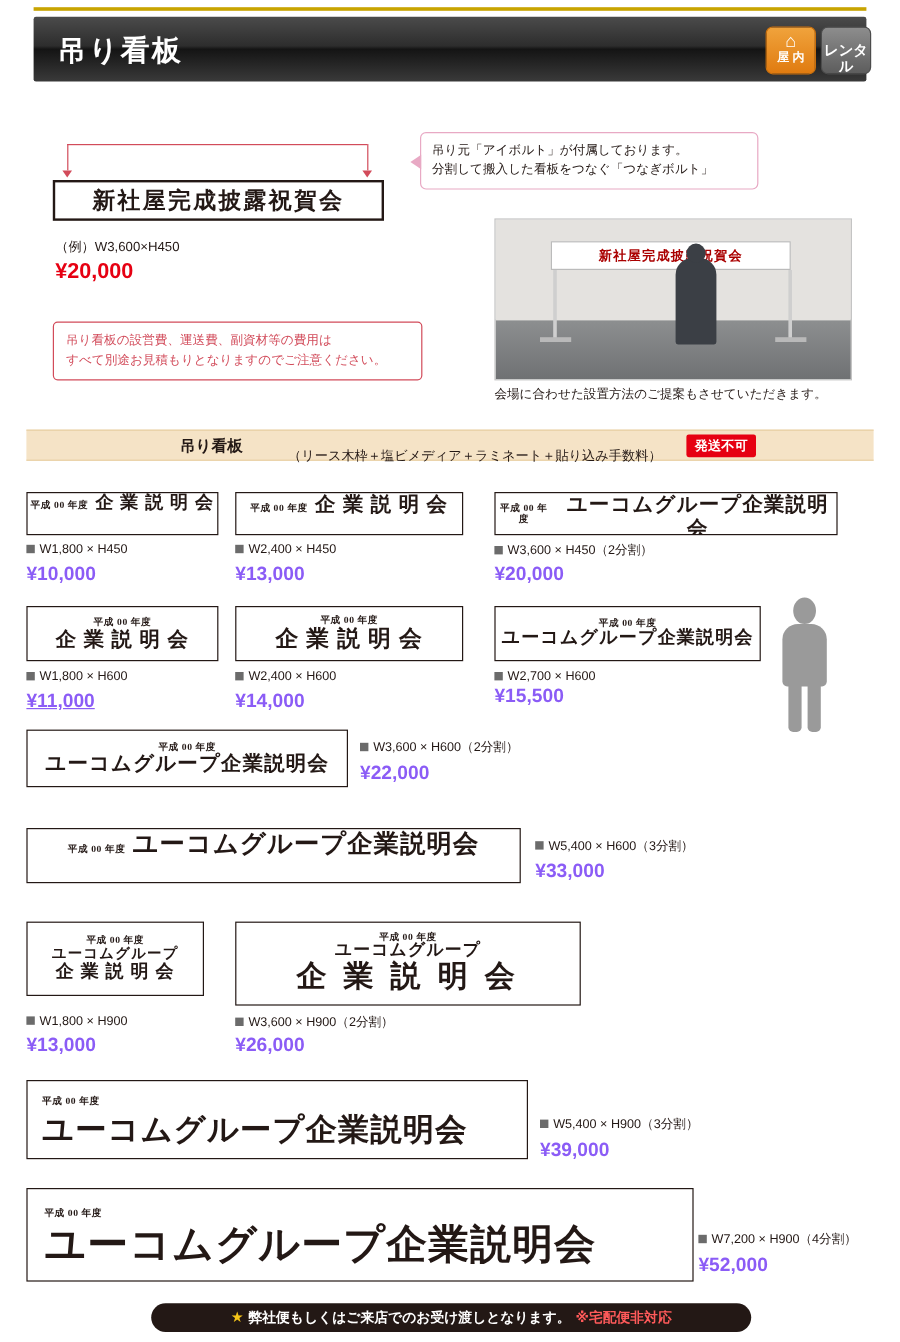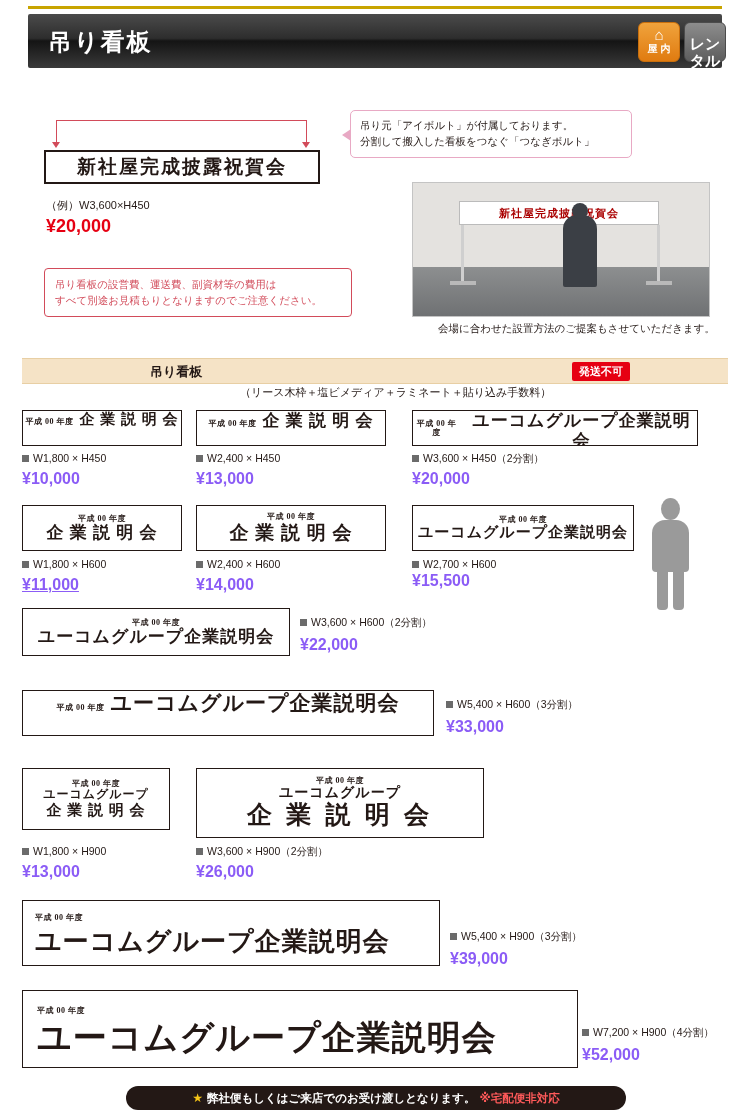--- a/index.html
+++ b/index.html
@@ -37,21 +37,21 @@
     left:638px;
     background: linear-gradient(to bottom,#f0a33c,#e07b10);
     border:1px solid #c96f0c;
   }
   .badge-indoor .b-icon { display:block; font-size:15px; line-height:17px; }
   .badge-indoor .b-label { display:block; font-size:10px; }
   .badge-rental {
     left:684px; padding-top:13px;
     background: linear-gradient(to bottom,#8d8d8d,#5d5d5d);
     border:1px solid #4c4c4c;
-    font-size:15px;
+    font-size:12px;
   }
 
   
   .callout {
     position:absolute; left:350px; top:110px; width:282px;
     border:1px solid #e8a9c4; background:#fff; border-radius:5px;
     padding:7px 9px; font-size:10.5px; line-height:1.5; color:#231815;
   }
   .callout:after {
     content:""; position:absolute; left:-9px; top:18px;
@@ -113,33 +113,33 @@
   .photo-base { position:absolute; width:26px; height:4px; background:#b9b9b9; top:98px;}
   .photo-person {
     position:absolute; left:150px; top:32px; width:34px; height:72px;
     background:#3b3f45; border-radius:14px 14px 2px 2px;
   }
   .photo-person:before {
     content:""; position:absolute; left:9px; top:-12px; width:16px; height:16px;
     background:#3b3f45; border-radius:50%;
   }
   .photo-caption {
-    position:absolute; left:412px; top:322px; font-size:10.5px; color:#231815;margin-left:26px;
+    position:absolute; left:412px; top:322px; font-size:10.5px; color:#231815;
   }
 
   
   .band {
     position:absolute; left:22px; top:358px; width:706px; height:26px;
     background:#f5e3c6; border-top:1px solid #e8cfa4; border-bottom:1px solid #e8cfa4;
   }
   .band-title {
     position:absolute; left:150px; top:363px; font-size:13px; font-weight:bold;
   }
   .band-sub {
-    position:absolute; left:240px; top:385px; font-size:11px;
+    position:absolute; left:240px; top:372px; font-size:11px;
   }
   .band-tag {
     position:absolute; left:572px; top:362px; background:#e60012; color:#fff;
     font-size:11px; font-weight:bold; padding:2px 7px; border-radius:2px;
   }
 
   
   .sign {
     position:absolute; border:1px solid #231815; background:#fff;
     display:flex; flex-direction:column; align-items:center; justify-content:center;

